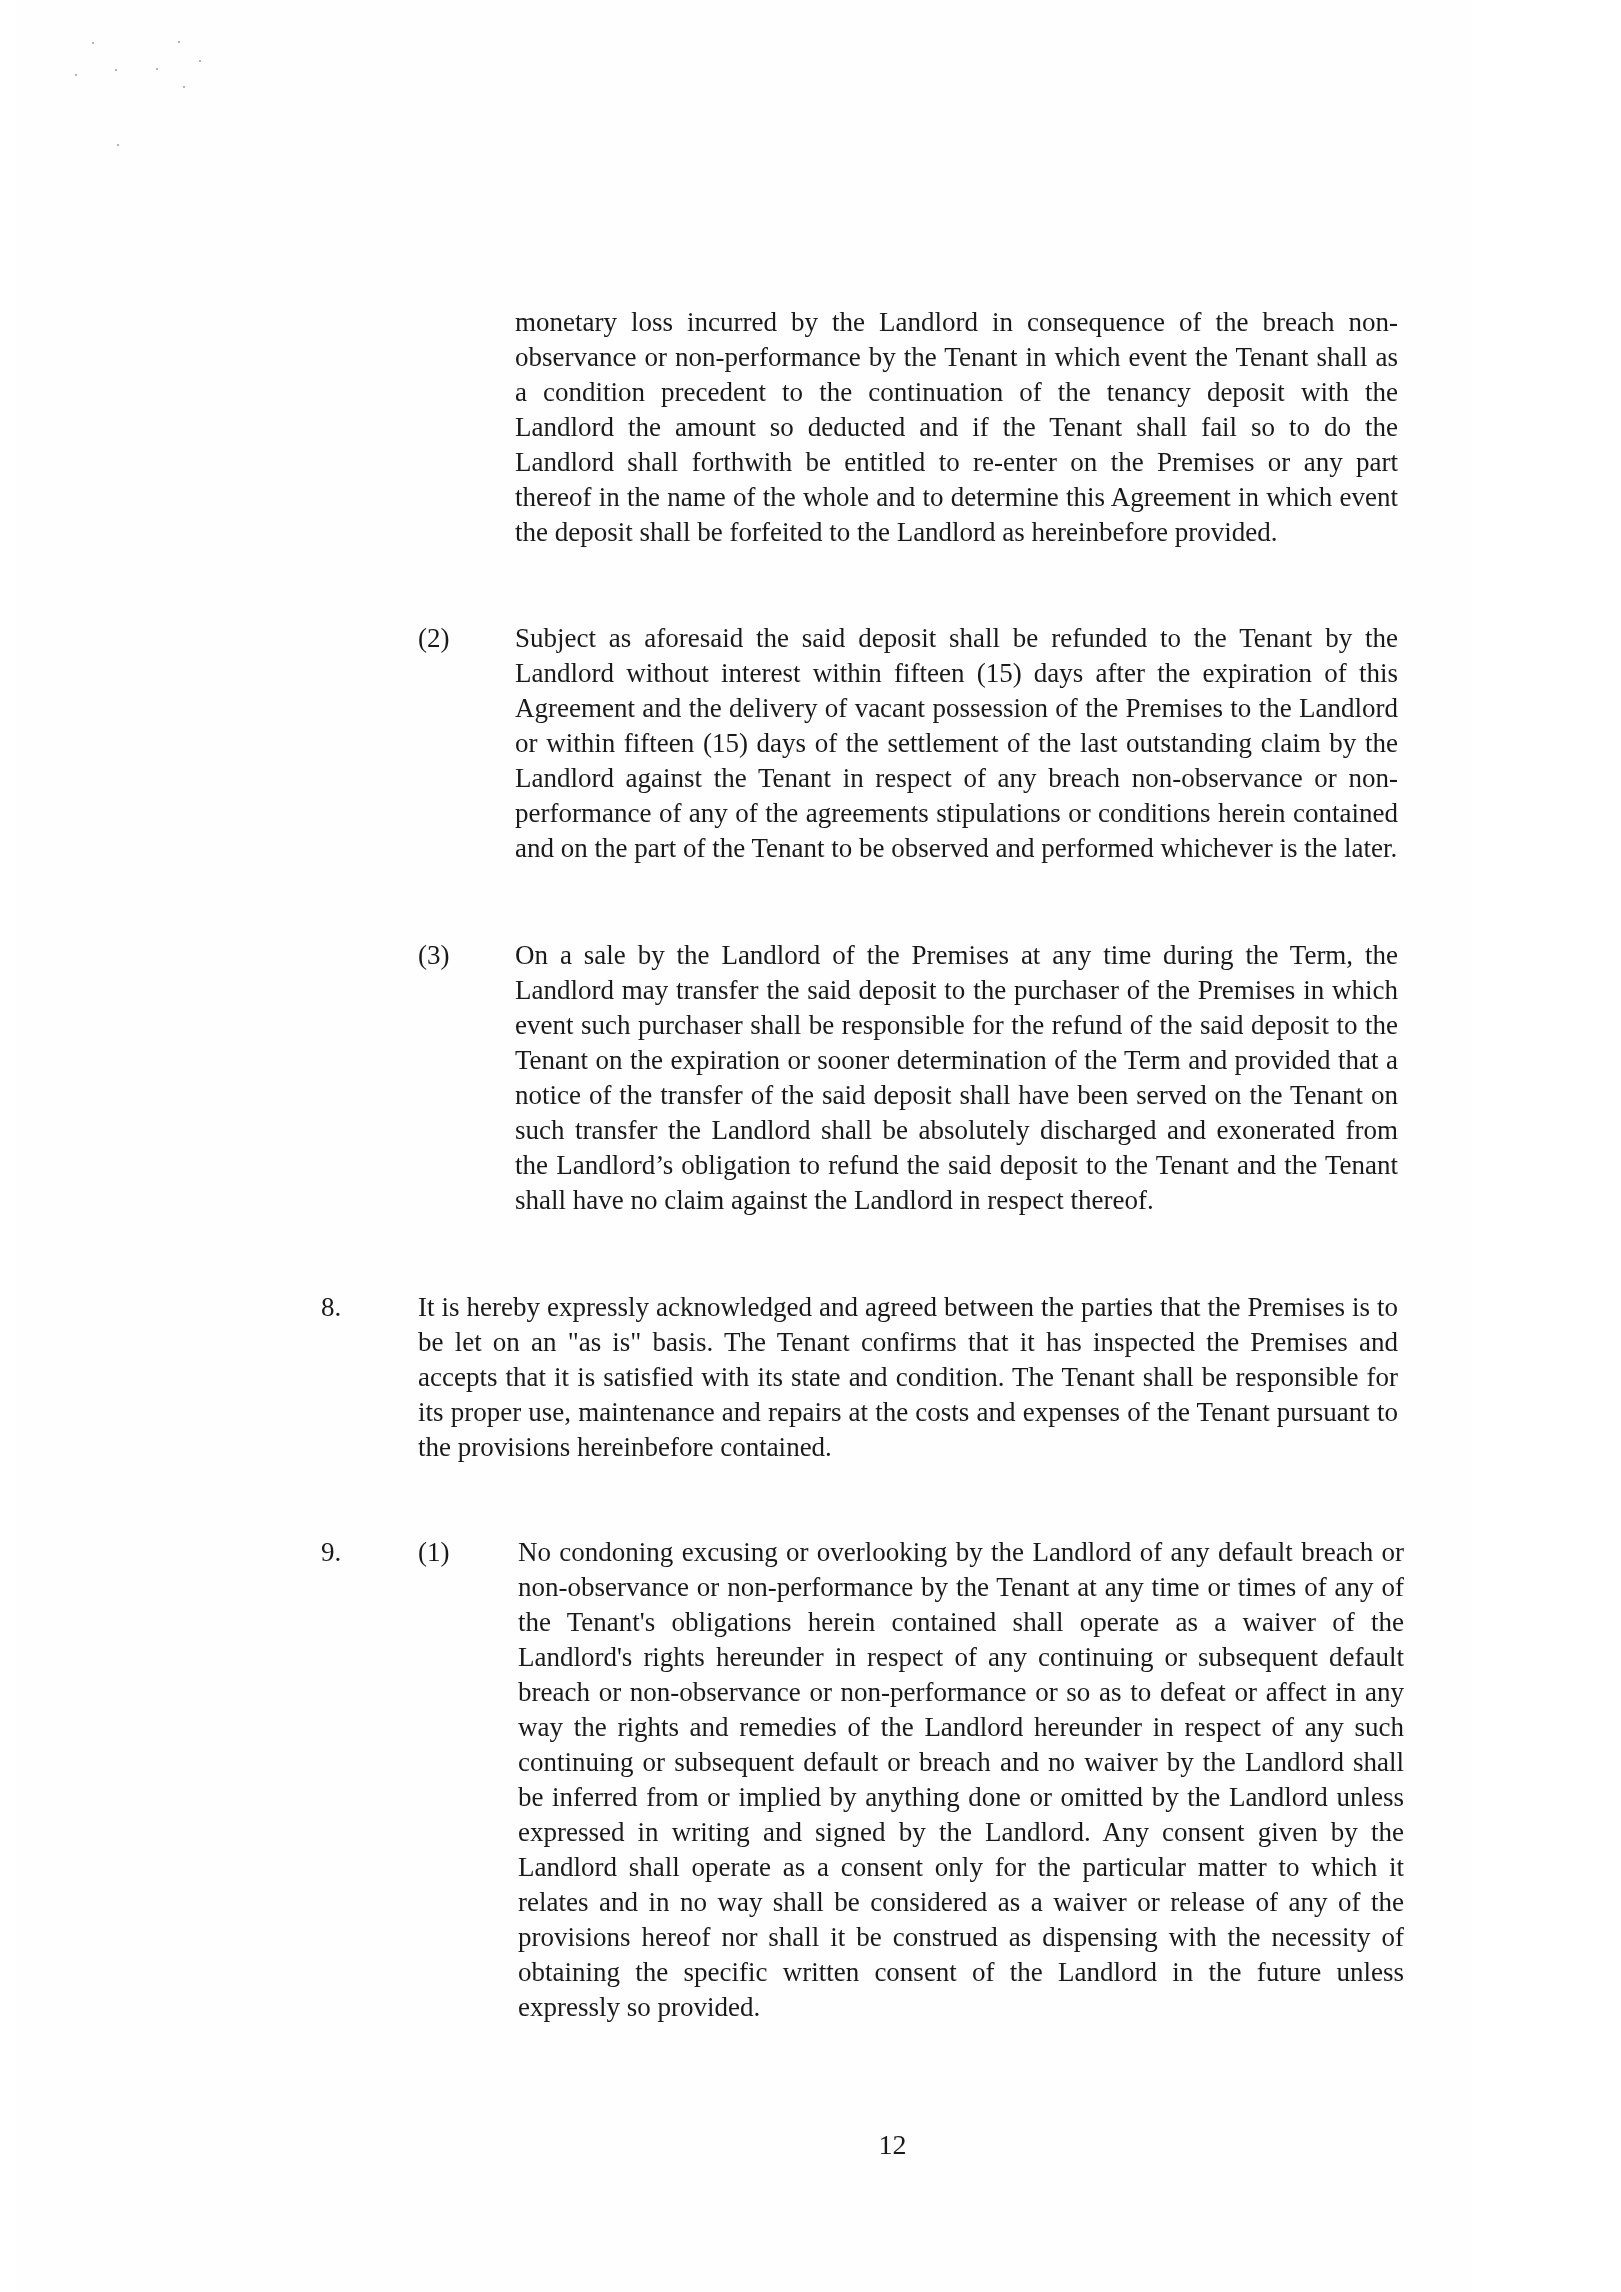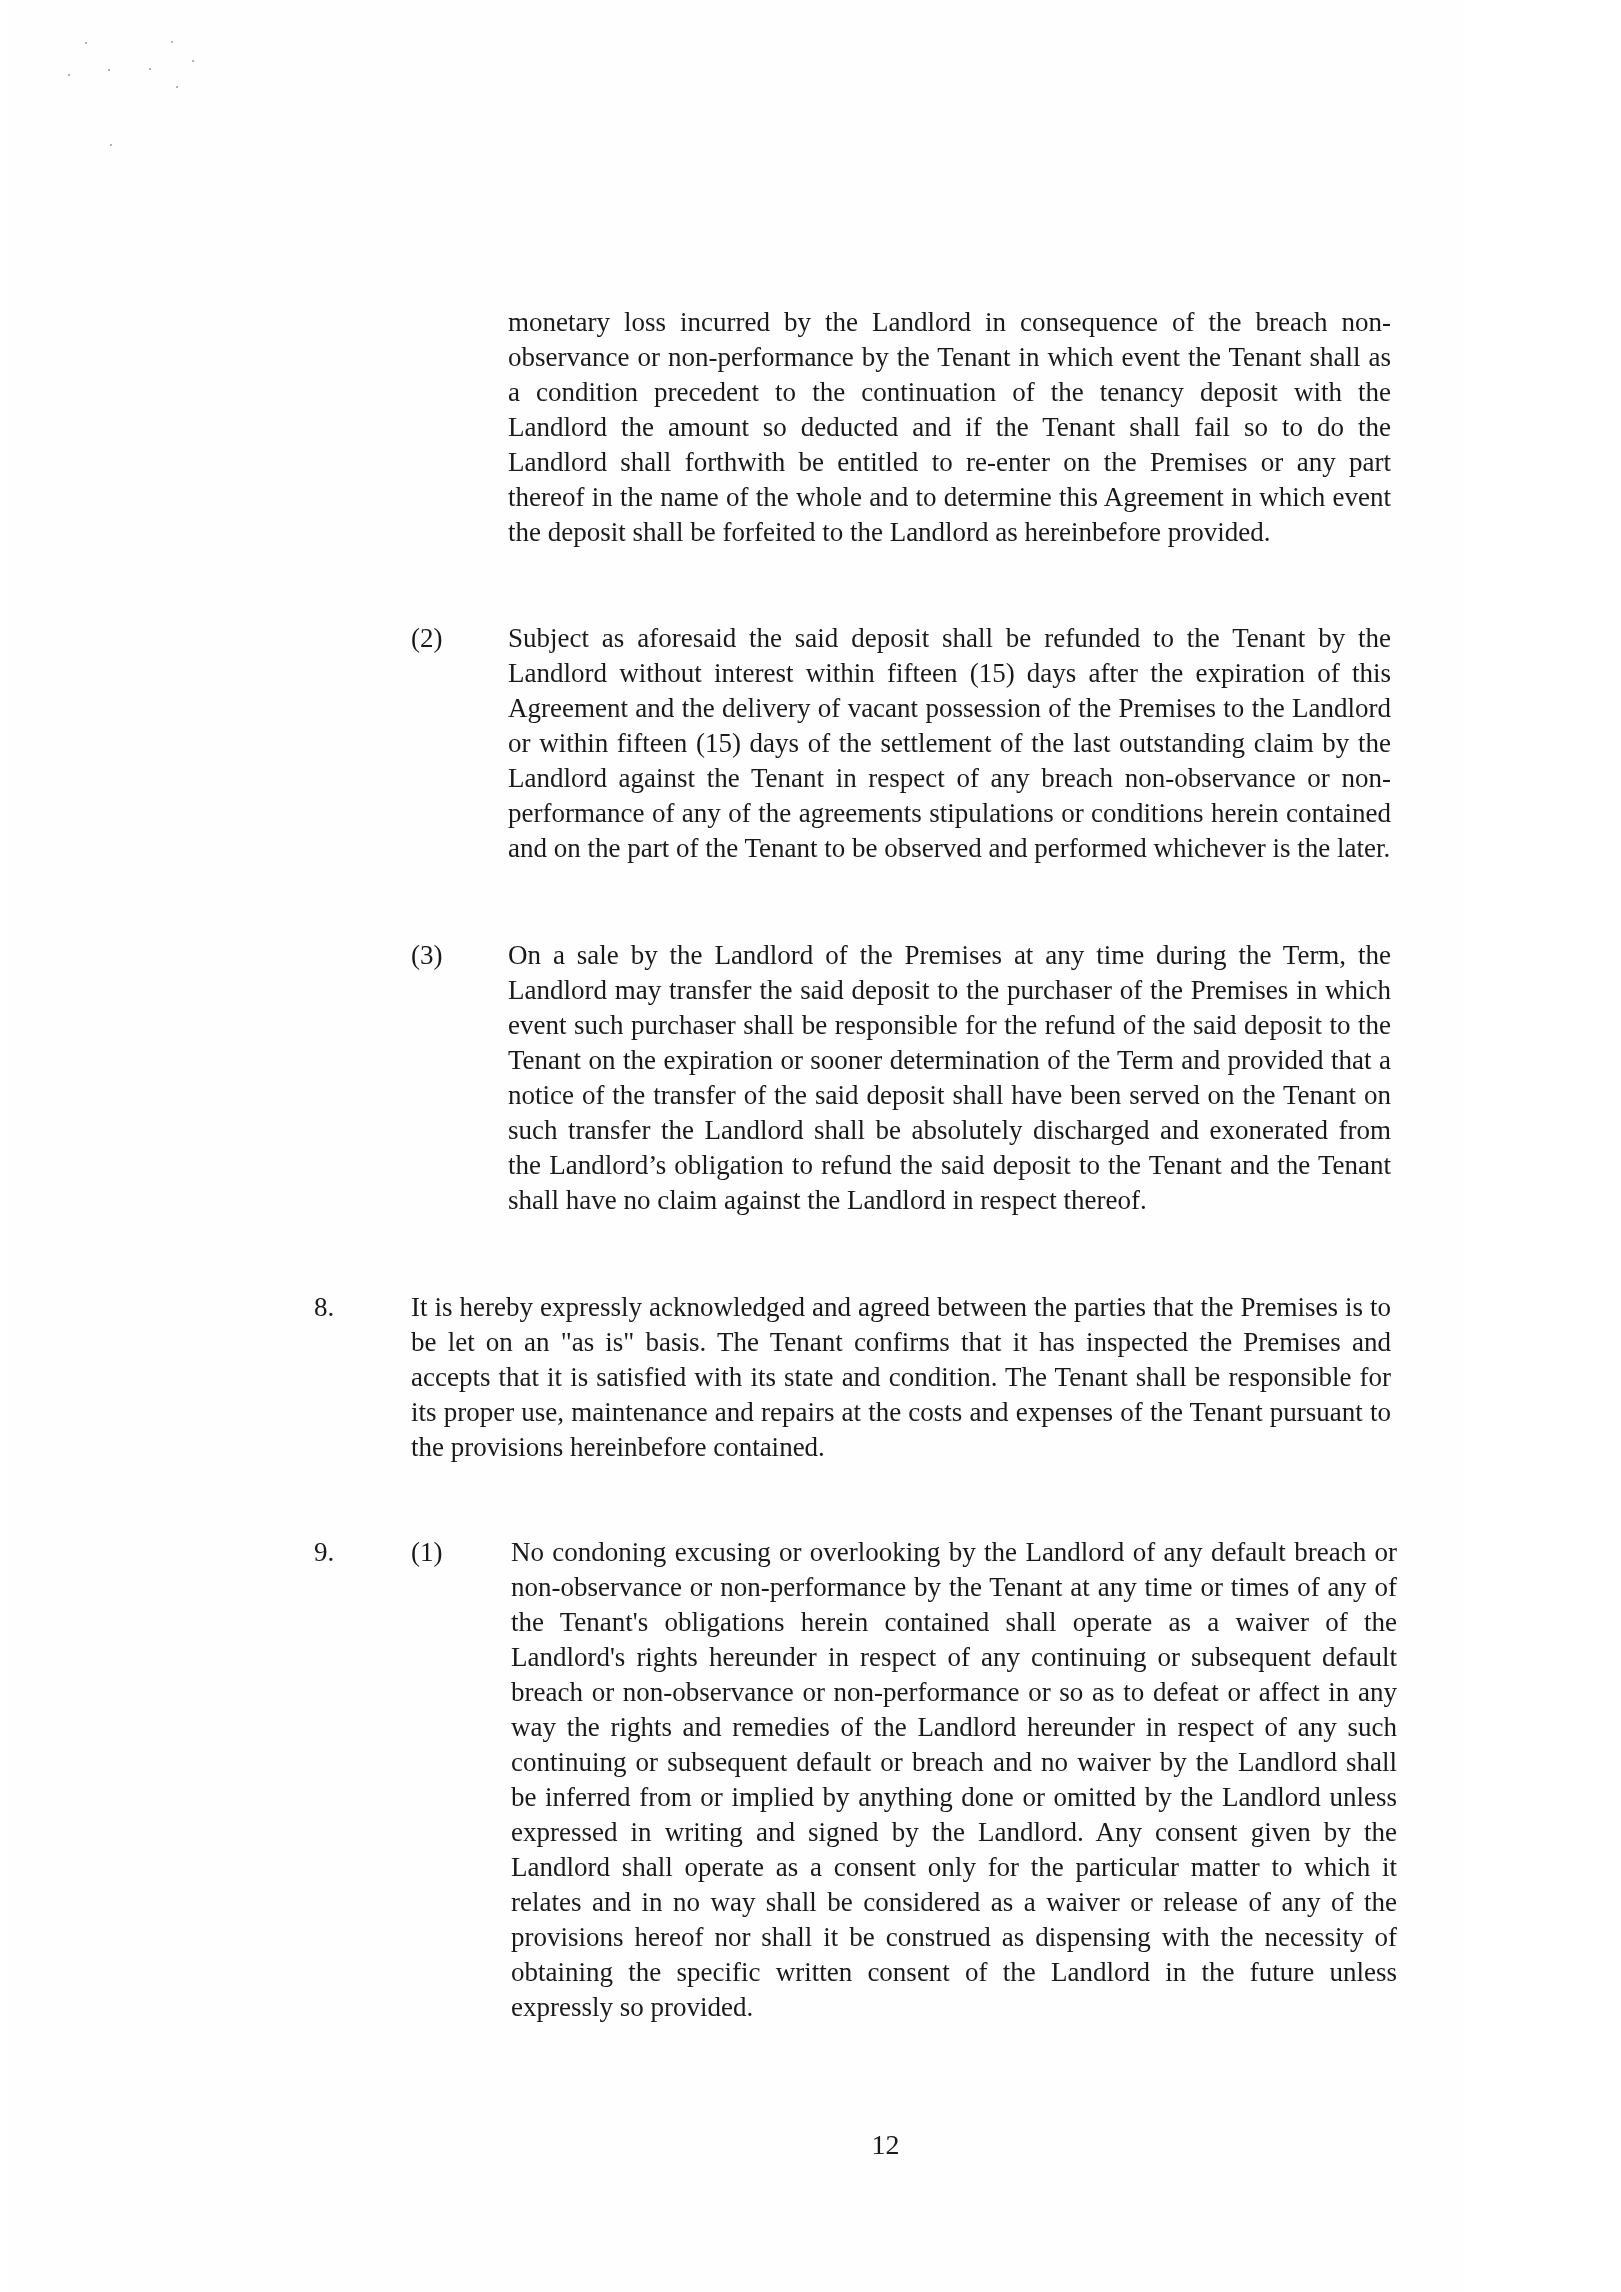--- a/index.html
+++ b/index.html
@@ -10,21 +10,21 @@
     body {
       width: 1621px;
       height: 2293px;
       position: relative;
       overflow: hidden;
       font-family: "Liberation Serif", "DejaVu Serif", serif;
       color: #1a1a1a;
     }
     .page {
       position: absolute;
-      left: 9px; top: 0;
+      left: 16px; top: 0;
       width: 1456px;
       height: 2293px;
       background: #fefefe;
     }
     .block {
       position: absolute;
       font-size: 27px;
       line-height: 35px;
     }
     .text {

